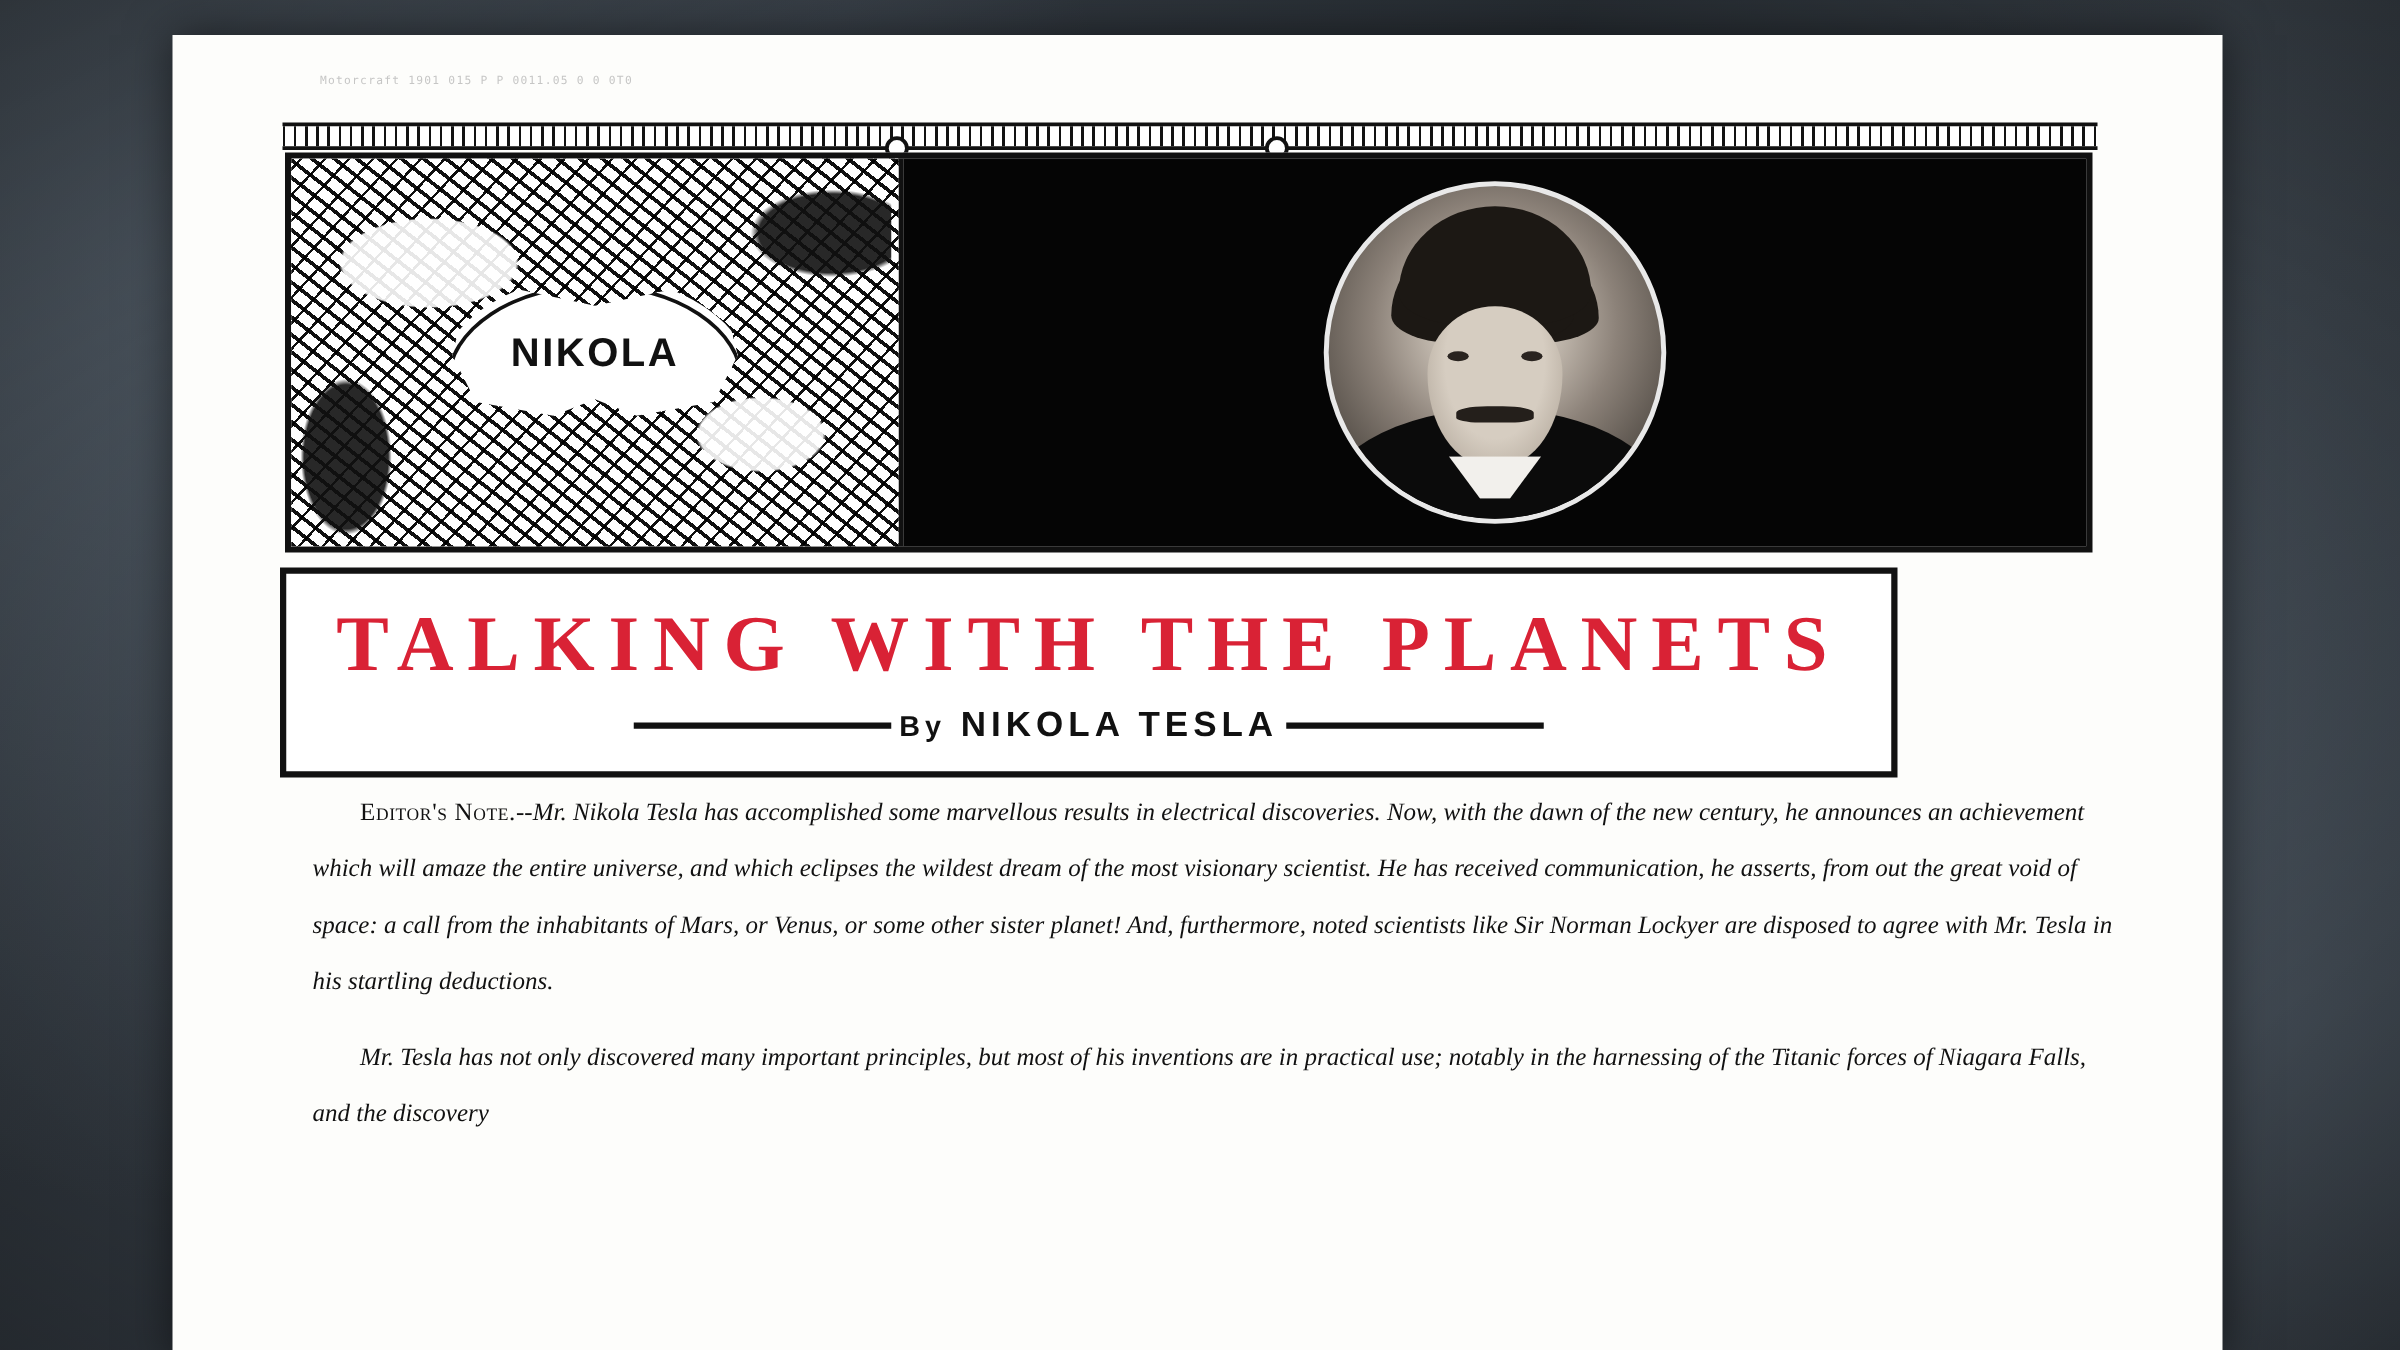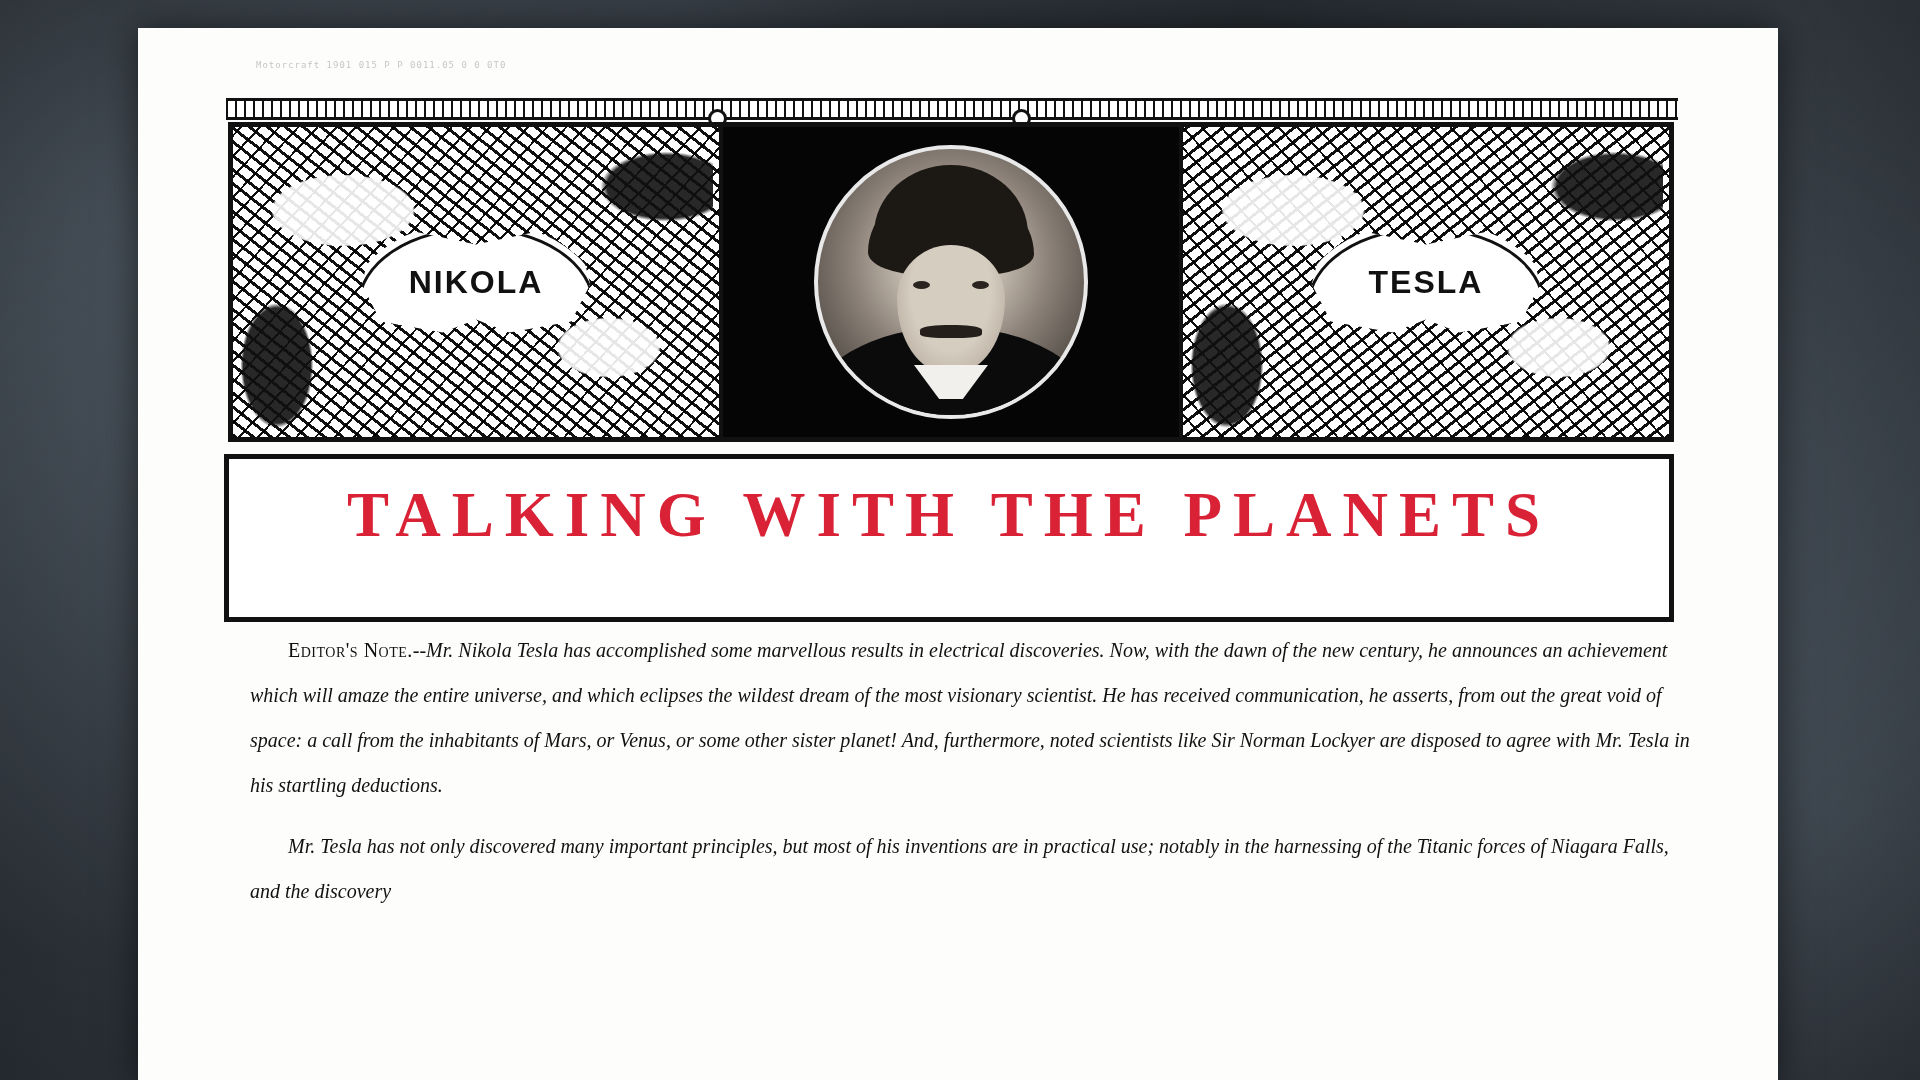--- a/index.html
+++ b/index.html
@@ -251,21 +251,21 @@
     background: #f2f0ec;
     clip-path: polygon(0 0, 100% 0, 66% 100%, 34% 100%);
     z-index: 3;
   }
 
   
   .titlebox {
     position: absolute;
     left: 8px;
     top: 380px;
-    width: 1450px;
+    width: 1294px;
     height: 168px;
     border: 5px solid #111;
     box-sizing: border-box;
     background: #fff;
   }
   .headline {
     text-align: center;
     margin-top: 20px;
     font-family: "Liberation Serif", serif;
     font-weight: 700;
@@ -348,30 +348,33 @@
           <div class="portrait-face"></div>
           <div class="portrait-eyes">
             <span class="l"></span>
               <span class="r"></span>
           </div>
           <div class="portrait-mouth"></div>
           <div class="portrait-collar"></div>
         </div>
       </div>
 
-      <div class="panel side right">
-        <div class="cartouche">
-          <span class="cartouche-text">TESLA</span>
-        </div>
-      </div>
 
     </div>
 
     <div class="titlebox">
       <div class="headline">TALKING   WITH   THE   PLANETS</div>
+      <div class="byline-row">
+        <div class="byline-rule"></div>
+        <div class="byline-text">
+          <span class="by">By</span>
+          <span>NIKOLA  TESLA</span>
+        </div>
+        <div class="byline-rule"></div>
+      </div>
     </div>
 
   </div>
 
   <div class="body-copy">
     <p class="para">
       <span class="smallcaps">Editor's  Note.</span><span>--Mr. Nikola Tesla has accomplished some marvellous results in electrical discoveries. Now, with the dawn of the new century, he announces an achievement which will amaze the entire universe, and which eclipses the wildest dream of the most visionary scientist. He has received communication, he asserts, from out the great void of space: a call from the inhabitants of Mars, or Venus, or some other sister planet! And, furthermore, noted scientists like Sir Norman Lockyer are disposed to agree with Mr. Tesla in his startling deductions.</span>
     </p>
     <p class="para">Mr. Tesla has not only discovered many important principles, but most of his inventions are in practical use; notably in the harnessing of the Titanic forces of Niagara Falls, and the discovery</p>
   </div>

